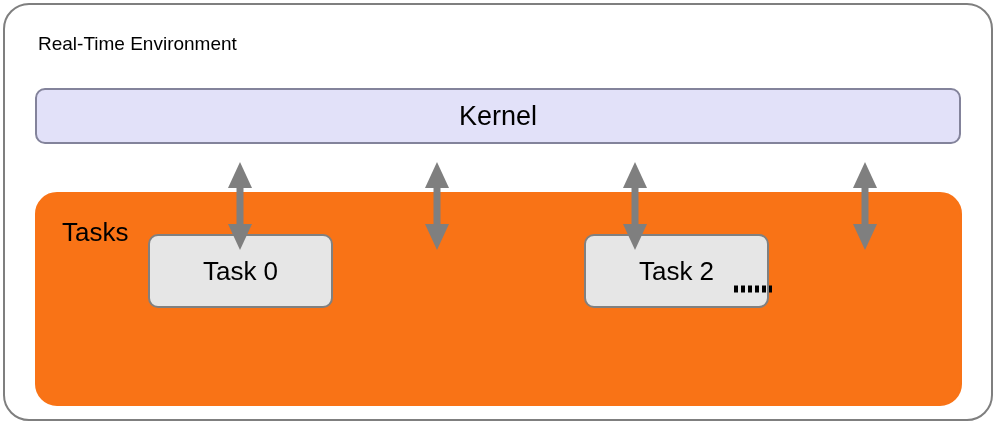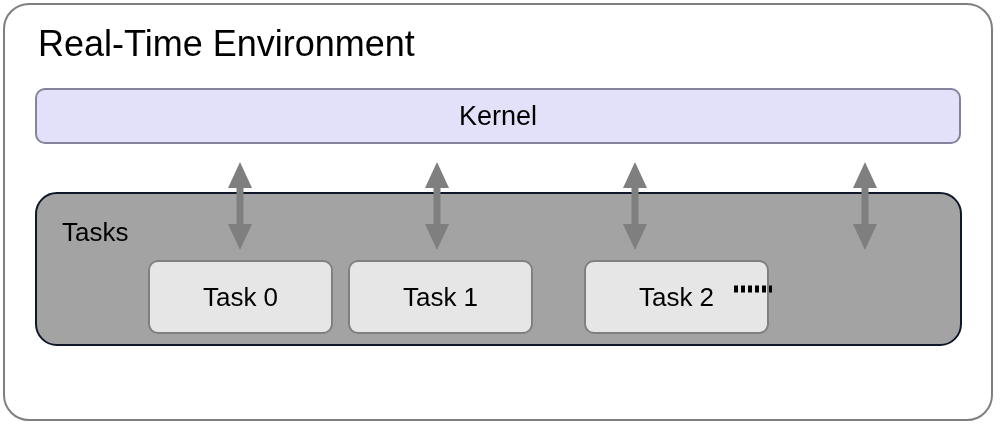--- a/index.html
+++ b/index.html
@@ -28,21 +28,21 @@
     height: 418px;
     border: 2px solid #7f7f7f;
     border-radius: 26px;
     background: #ffffff;
     box-sizing: border-box;
   }
   .outer-title {
     position: absolute;
     left: 38px;
     top: 27px;
-    font-size: 36px;
+    font-size: 19px;
     line-height: 34px;
     color: #000000;
     white-space: nowrap;
   }
 
   
   .kernel-box {
     position: absolute;
     left: 35px;
     top: 88px;
@@ -61,40 +61,40 @@
     color: #000000;
     line-height: 32px;
   }
 
   
   .tasks-box {
     position: absolute;
     left: 35px;
     top: 192px;
     width: 927px;
-    height: 154px;
-    background: #a3a3a3;
-    border: 2px solid #0f172a;
+    height: 214px;
+    background: #f97316;
+    border: 2px solid #f97316;
     border-radius: 22px;
     box-sizing: border-box;
   }
   .tasks-label {
     position: absolute;
     left: 25px;
     top: 23px;
     font-size: 26px;
     line-height: 31px;
     color: #000000;
     white-space: nowrap;
   }
 
   
   .task-chip {
     position: absolute;
-    top: 260px;
+    top: 234px;
     width: 185px;
     height: 74px;
     background: #E6E6E6;
     border: 2px solid #808080;
     border-radius: 10px;
     box-sizing: border-box;
     display: flex;
     align-items: center;
     justify-content: center;
   }
@@ -132,23 +132,20 @@
     <span class="kernel-label">Kernel</span>
   </div>
 
   <div class="tasks-box">
     <span class="tasks-label">Tasks</span>
   </div>
 
   <div class="task-chip task-0">
     <span class="task-label">Task 0</span>
   </div>
-  <div class="task-chip task-1">
-    <span class="task-label">Task 1</span>
-  </div>
   <div class="task-chip task-2">
     <span class="task-label">Task 2</span>
   </div>
 
   <svg class="overlay-svg" viewBox="0 0 1000 428">
     <g>
       <line x1="240" y1="182" x2="240" y2="234" stroke="#7f7f7f" stroke-width="7"></line>
       <polygon points="240,162 252,188 228,188" fill="#7f7f7f"></polygon>
       <polygon points="240,250 252,224 228,224" fill="#7f7f7f"></polygon>
     </g>

